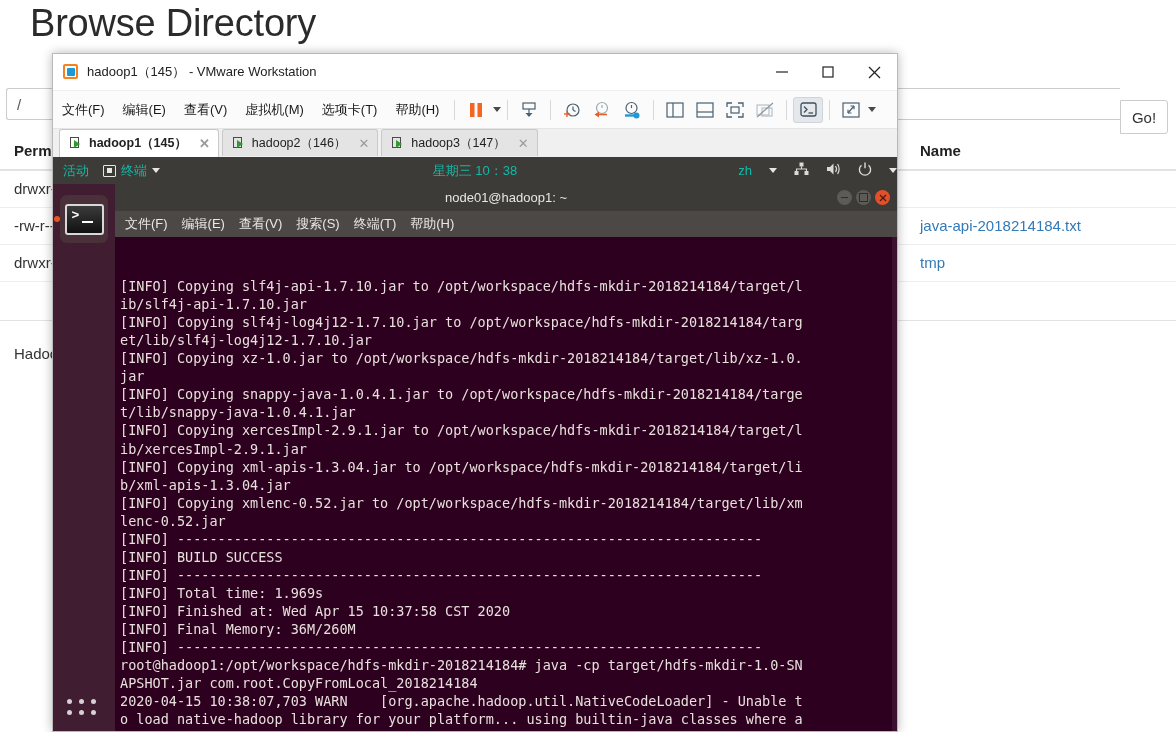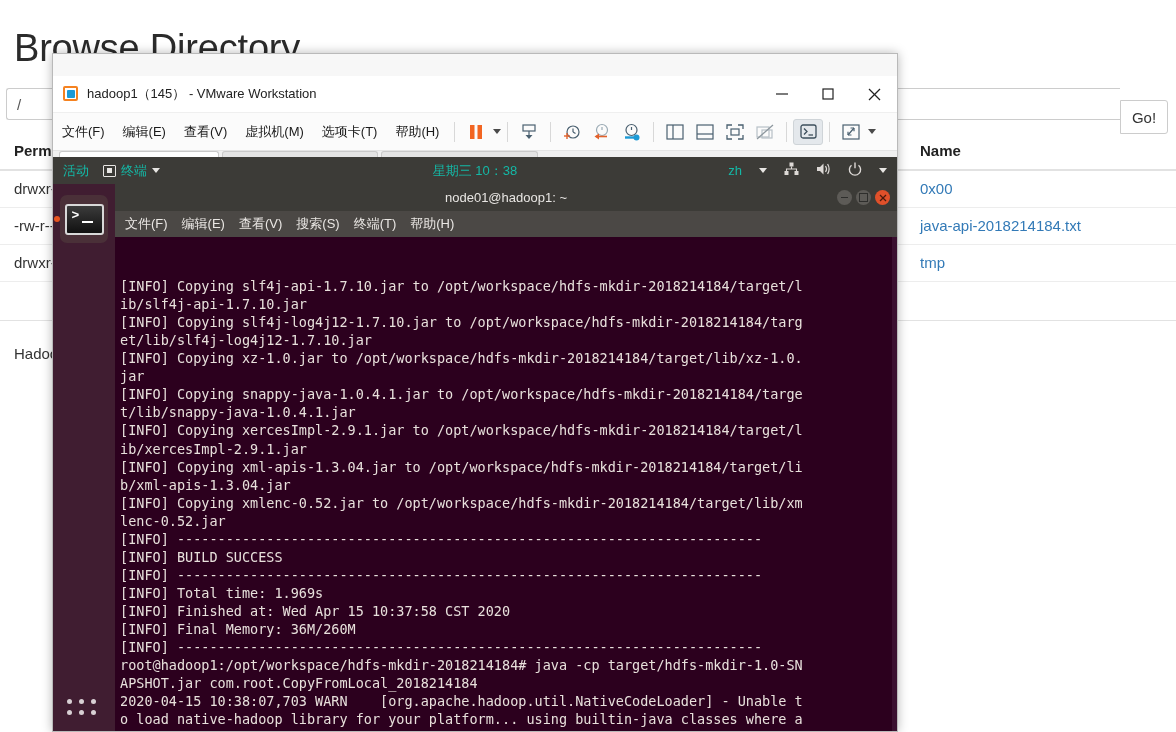--- a/index.html
+++ b/index.html
@@ -6,24 +6,23 @@
   body{
     width:1176px;height:732px;overflow:hidden;
     background:#ffffff;
     font-family:"Liberation Sans", sans-serif;
     position:relative;
   }
 
   
   #hdfs-page{position:absolute;inset:0;background:#fff;}
   #page-title{
-    position:absolute;left:14px;top:2px;
+    position:absolute;left:30px;top:2px;
     font-size:38px;font-weight:400;color:#2b2b2b;
     letter-spacing:-0.2px;
-    margin-top:25px;
   }
   #path-bar{
     position:absolute;left:6px;top:88px;right:8px;height:34px;
     display:flex;
   }
   #path-input{
     flex:1;border:1px solid #ccc;border-right:none;border-radius:3px 0 0 3px;
     background:#fff;font-size:15px;color:#555;
     padding:0 10px;line-height:32px;height:32px;box-sizing:border-box;
   }
@@ -59,21 +58,20 @@
   
   #vmware-window{
     position:absolute;left:52px;top:53px;width:846px;height:679px;
     background:#f7f7f7;border:1px solid #b9b9b9;
     box-shadow:0 0 10px rgba(0,0,0,0.28);
     box-sizing:border-box;overflow:hidden;
   }
   #vm-titlebar{
     height:36px;background:#ffffff;display:flex;align-items:center;
     border-bottom:1px solid #efefef;
-    margin-top:22px;
   }
   #vm-app-icon{
     width:16px;height:16px;margin-left:10px;margin-right:8px;position:relative;flex:none;
   }
   #vm-app-icon .sq-o{position:absolute;left:0;top:0;width:15px;height:15px;border:2px solid #f58220;box-sizing:border-box;border-radius:2px;}
   #vm-app-icon .sq-b{position:absolute;left:4px;top:4px;width:8px;height:8px;background:#1c9ad6;border-radius:1px;}
   #vm-title-text{font-size:13px;color:#222;}
   #vm-winbtns{margin-left:auto;display:flex;height:36px;}
   .winbtn{width:46px;height:36px;display:flex;align-items:center;justify-content:center;cursor:pointer;}
   .winbtn svg{display:block;}
@@ -109,21 +107,21 @@
   #guest{position:absolute;left:0;top:103px;right:0;bottom:0;background:#2c001e;overflow:hidden;}
   #ub-topbar{
     height:27px;background:#3c3b37;display:flex;align-items:center;
     color:#14b8a6;font-size:13px;position:relative;
   }
   #ub-activities{padding:0 8px 0 10px;cursor:pointer;}
   #ub-appmenu{display:flex;align-items:center;gap:5px;padding:0 6px;cursor:pointer;}
   .ub-appicon{width:13px;height:12px;border:1.4px solid #e8e6e3;box-sizing:border-box;position:relative;border-radius:1px;}
   .ub-appicon:after{content:"";position:absolute;left:3px;top:2.5px;width:5px;height:5px;background:#e8e6e3;}
   #ub-clock{position:absolute;left:0;right:0;text-align:center;pointer-events:none;}
-  #ub-right{margin-left:auto;display:flex;align-items:center;gap:17px;padding-right:10px;}
+  #ub-right{margin-left:auto;display:flex;align-items:center;gap:17px;}
   .ub-caret{width:0;height:0;border-left:4px solid transparent;border-right:4px solid transparent;border-top:5px solid #e8e6e3;}
 
   #ub-dock{
     position:absolute;left:0;top:27px;bottom:0;width:62px;
     background:rgba(66,31,51,0.92);
   }
   #dock-term{
     position:absolute;left:7px;top:11px;width:48px;height:48px;
     background:#4a3038;border-radius:7px;display:flex;align-items:center;justify-content:center;
     cursor:pointer;
@@ -180,21 +178,20 @@
   <div id="file-table">
     <div class="thead">
       <div class="col-perm">Permission</div>
       <div class="col-spacer"></div>
       <div class="col-name">Name</div>
     </div>
 
     <div class="trow">
       <div class="col-perm">drwxr-xr-x</div>
       <div class="col-spacer"></div>
-      <div class="col-name"><a href="#">0x00</a></div>
     </div>
 
     <div class="trow">
       <div class="col-perm">-rw-r--r--</div>
       <div class="col-spacer"></div>
       <div class="col-name"><a href="#">java-api-2018214184.txt</a></div>
     </div>
 
     <div class="trow">
       <div class="col-perm">drwxr-xr-x</div>

